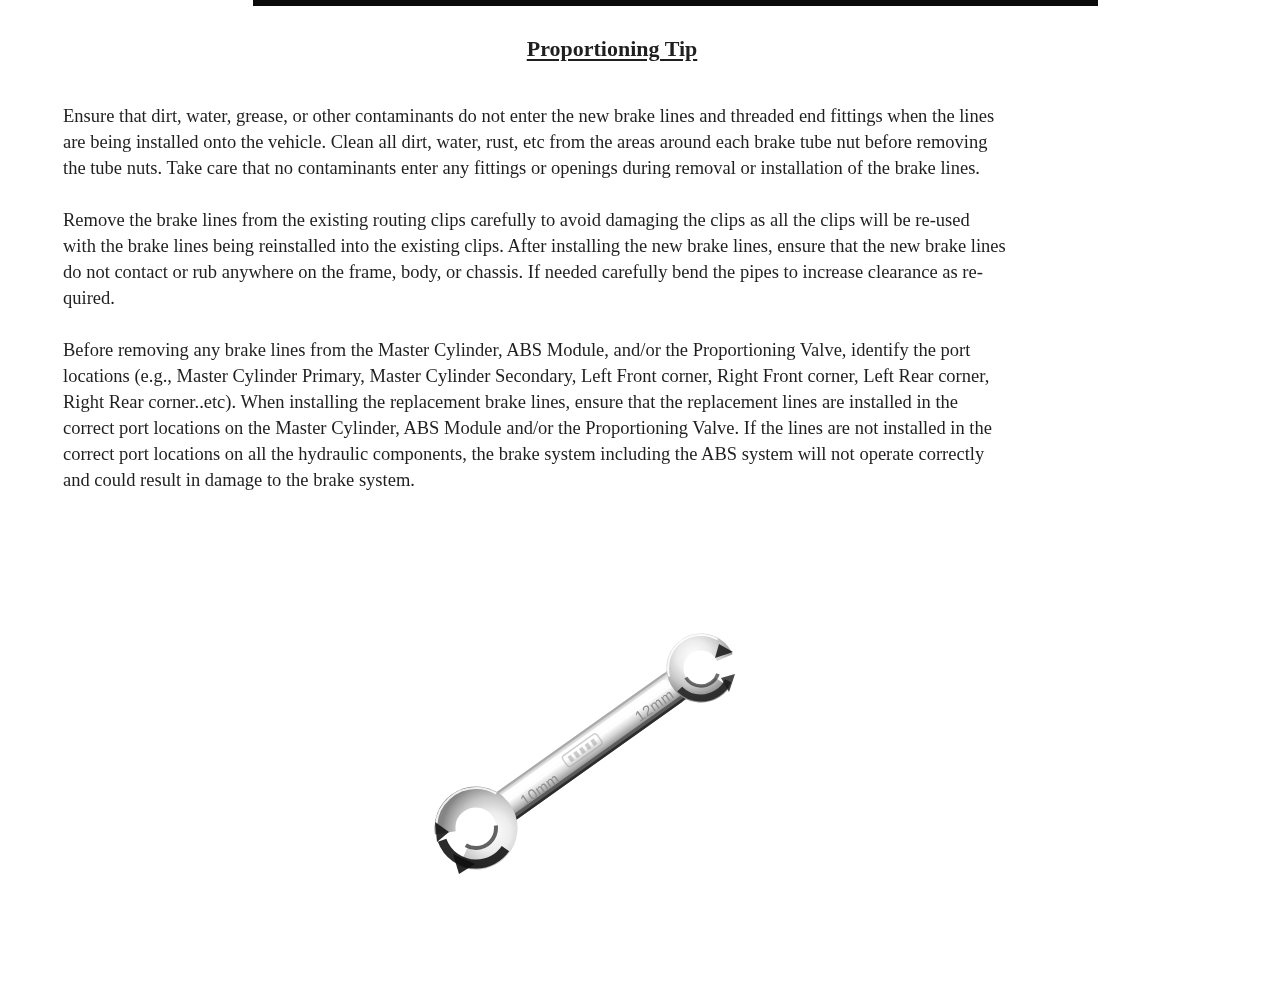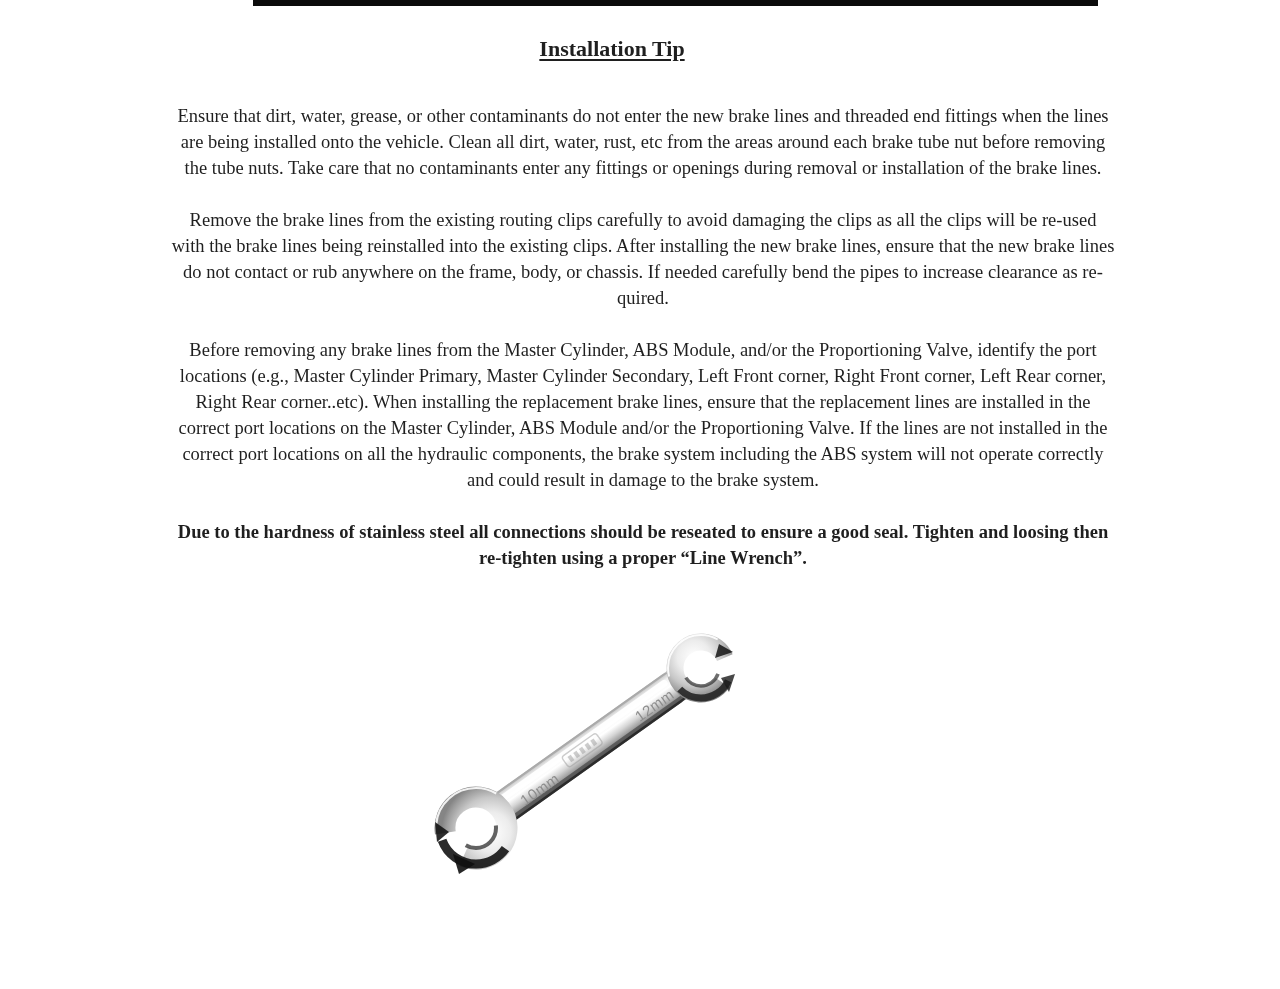--- a/index.html
+++ b/index.html
@@ -36,21 +36,20 @@
     text-decoration-thickness: 2px;
     text-underline-offset: 3px;
     transform: translateX(-31px);
   }
   p.para {
     margin: 0 0 26px 0;
     font-size: 18.5px;
     line-height: 26px;
     white-space: pre;       
     color: #1f1f1f;
-    text-align: center;
   }
   p.para.bold { font-weight: bold; }
   .wrench-figure {
     position: absolute;
     left: 423px; top: 626px;
     width: 320px; height: 250px;
   }
   .stamp-text {
     font-family: "Liberation Sans", "DejaVu Sans", sans-serif;
     font-size: 15px;
@@ -59,36 +58,34 @@
   }
 </style>
 </head>
 <body>
 
 <div class="page">
 
   <div class="top-rule"></div>
 
   <div class="doc">
-    <h1 class="doc-title">Installation Tip</h1>
+    <h1 class="doc-title">Proportioning Tip</h1>
     <p class="para">Ensure that dirt, water, grease, or other contaminants do not enter the new brake lines and threaded end fittings when the lines
 are being installed onto the vehicle. Clean all dirt, water, rust, etc from the areas around each brake tube nut before removing
 the tube nuts. Take care that no contaminants enter any fittings or openings during removal or installation of the brake lines.</p>
     <p class="para">Remove the brake lines from the existing routing clips carefully to avoid damaging the clips as all the clips will be re-used
 with the brake lines being reinstalled into the existing clips. After installing the new brake lines, ensure that the new brake lines
 do not contact or rub anywhere on the frame, body, or chassis. If needed carefully bend the pipes to increase clearance as re-
 quired.</p>
     <p class="para">Before removing any brake lines from the Master Cylinder, ABS Module, and/or the Proportioning Valve, identify the port
 locations (e.g., Master Cylinder Primary, Master Cylinder Secondary, Left Front corner, Right Front corner, Left Rear corner,
 Right Rear corner..etc). When installing the replacement brake lines, ensure that the replacement lines are installed in the
 correct port locations on the Master Cylinder, ABS Module and/or the Proportioning Valve. If the lines are not installed in the
 correct port locations on all the hydraulic components, the brake system including the ABS system will not operate correctly
 and could result in damage to the brake system.</p>
-    <p class="para bold">Due to the hardness of stainless steel all connections should be reseated to ensure a good seal. Tighten and loosing then
-re-tighten using a proper “Line Wrench”.</p>
   </div>
 
   <svg class="wrench-figure" viewBox="0 0 320 250" xmlns="http://www.w3.org/2000/svg">
     <defs>
       <linearGradient id="gShaft" x1="0" y1="0" x2="0" y2="1">
         <stop offset="0" stop-color="#b9b9b9"></stop>
         <stop offset="0.18" stop-color="#f2f2f2"></stop>
         <stop offset="0.42" stop-color="#ffffff"></stop>
         <stop offset="0.62" stop-color="#d5d5d5"></stop>
         <stop offset="0.82" stop-color="#9b9b9b"></stop>

